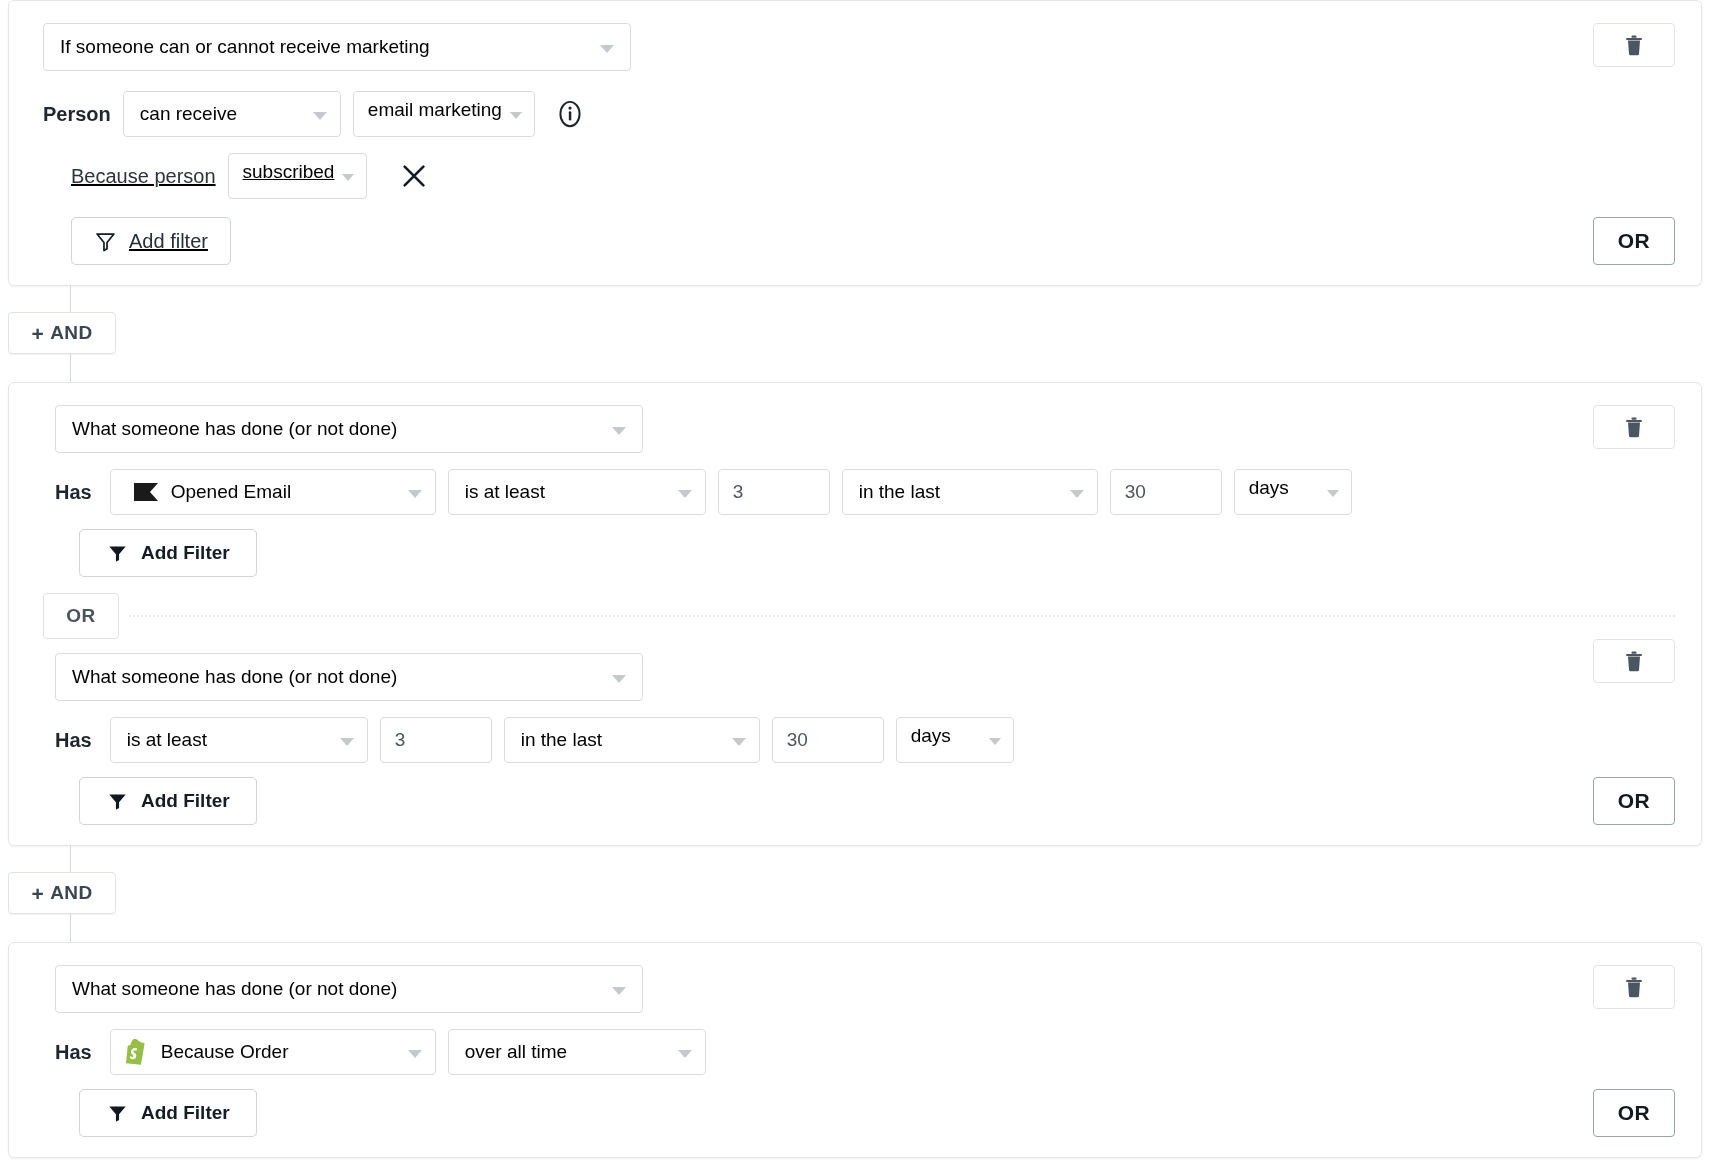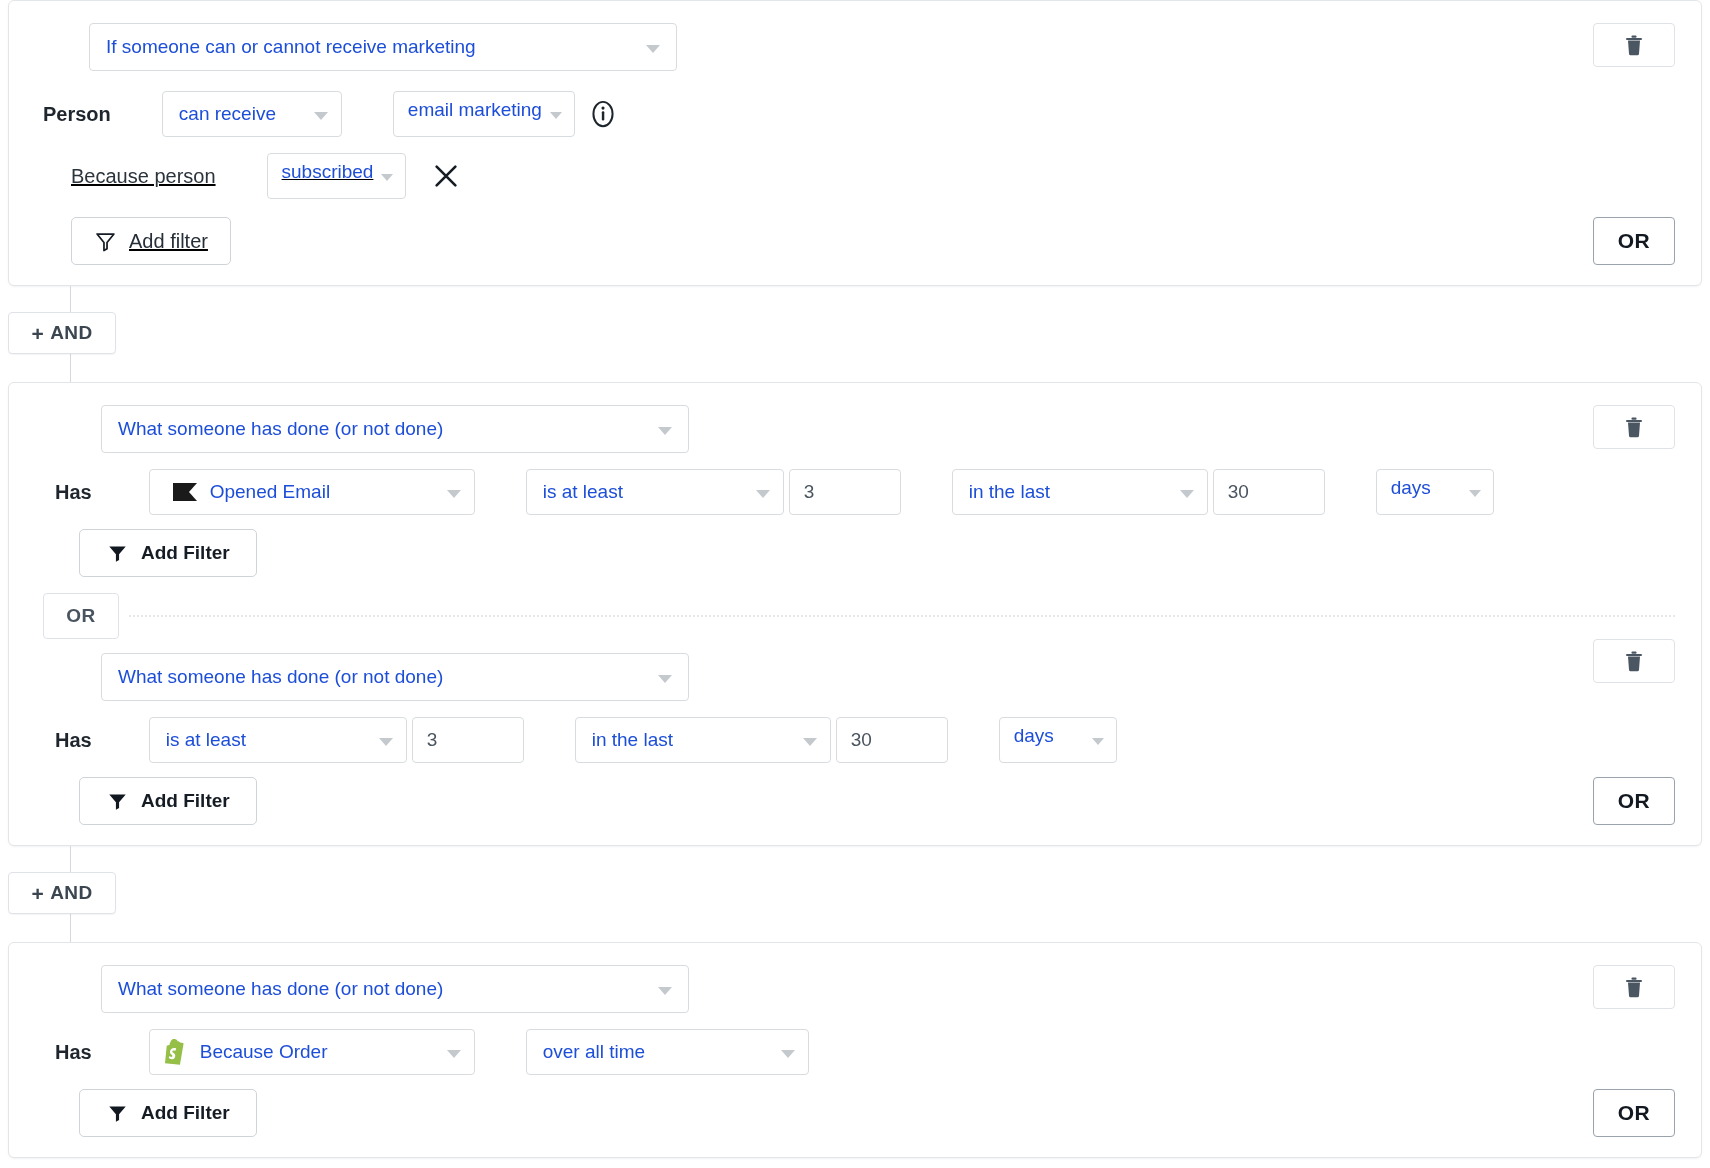--- a/index.html
+++ b/index.html
@@ -44,28 +44,27 @@
   }
   .and-btn .plus { font-size: 21px; font-weight: 700; line-height: 1; }
 
   
   .sel {
     position: relative;
     display: inline-flex; align-items: center;
     background: #fff;
     border: 1px solid #d8dcdf;
     border-radius: 4px;
-    color: #1d4ed8;
+    color: #000000;
     font-size: 19px;
     height: 46px;
     padding: 0 38px 0 16px;
     white-space: nowrap;
     cursor: pointer;
     vertical-align: middle;
-    margin-left: 46px;
   }
   .sel .caret {
     position: absolute; right: 13px; top: 50%;
     width: 0; height: 0; margin-top: -2px;
     border-left: 7px solid transparent;
     border-right: 7px solid transparent;
     border-top: 8px solid #c4c9ce;
   }
   
   .sel.tight { padding: 0 32px 8px 14px; }
@@ -81,21 +80,21 @@
     height: 46px;
     padding: 0 14px;
     vertical-align: middle;
   }
 
   
   .type-select { width: 588px; height: 48px; font-size: 19px; }
   .type-select .caret { right: 16px; }
 
   
-  .row { display: flex; align-items: center; gap: 5px; }
+  .row { display: flex; align-items: center; gap: 12px; }
   .row-label {
     font-size: 20px; font-weight: 700; color: #1f262e;
     white-space: nowrap;
   }
   .row-label.light { font-weight: 400; color:#2b333b; }
 
   
   .btn {
     display: inline-flex; align-items:center; justify-content:center; gap: 12px;
     background: #fff;
@@ -178,21 +177,21 @@
             <rect x="6.5" y="0.5" width="5" height="2.2" rx="0.8" fill="#4b5663"></rect>
             <path d="M3 5.5h12l-1 13.2a1.6 1.6 0 0 1-1.6 1.5H5.6A1.6 1.6 0 0 1 4 18.7z" fill="#4b5663"></path>
           </svg>
         </span>
       </div>
     </div>
 
     
     <div class="row sub-row" style="margin-top:20px;">
       <span class="row-label">Person</span>
-      <span class="sel" style="width:180px;">
+      <span class="sel" style="width:218px;">
         <span>can receive</span>
         <span class="caret"></span>
       </span>
       <span class="sel tight">
         <span>email marketing</span>
         <span class="caret"></span>
       </span>
       <span class="ico info-ico" style="margin-left:8px;">
         <svg viewBox="0 0 24 24" width="28" height="28" aria-hidden="true">
           <ellipse cx="12" cy="12" rx="8.2" ry="10.4" fill="none" stroke="#1c242c" stroke-width="1.7"></ellipse>
@@ -392,21 +391,21 @@
           <span class="ico shopify-ico" style="margin-right:10px;">
             <svg viewBox="0 0 26 28" width="24" height="26" aria-hidden="true">
               <path d="M18.6 4.1c-.1-.1-.3-.2-.5-.2l-1.7-.1-1.3-1.3c-.2-.2-.5-.2-.7-.1l-.7.2c-.4-1.2-1.1-2.3-2.4-2.3h-.1c-.4-.5-.9-.7-1.3-.7C6.9-.4 5.3 4 4.8 6.3l-2.2.7c-.7.2-.7.2-.8 1L0 26.1l16.2 1.8L20.1 5c0-.3-.3-.7-.6-.8z" fill="#95bf47"></path>
               <path d="M18.1 3.9l-1.7-.1-1.3-1.3c-.1-.1-.2-.1-.3-.2l-1 25.6 16.2-1.8-3.4-21.5c0-.3-.3-.6-.6-.6z" fill="#5e8e3e" opacity="0"></path>
               <path d="M12.1 10.1l-.9 2.7s-.8-.4-1.8-.4c-1.5 0-1.5.9-1.5 1.1 0 1.2 3.2 1.7 3.2 4.6 0 2.3-1.4 3.7-3.4 3.7-2.4 0-3.6-1.5-3.6-1.5l.6-2.1s1.2 1.1 2.3 1.1c.7 0 1-.5 1-.9 0-1.6-2.6-1.7-2.6-4.3 0-2.2 1.6-4.4 4.8-4.4 1.3 0 1.9.4 1.9.4z" fill="#ffffff"></path>
             </svg>
           </span>
           <span>Because Order</span>
           <span class="caret"></span>
         </span>
-        <span class="sel" style="width:283px;">
+        <span class="sel" style="width:258px;">
           <span>over all time</span>
           <span class="caret"></span>
         </span>
       </div>
 
       <div class="row sub-row indent-2" style="margin-top:14px;">
         <button class="btn add-filter-uc">
           <span class="ico funnel-ico">
             <svg viewBox="0 0 24 24" width="21" height="21" aria-hidden="true">
               <path d="M2.6 4h18.8l-7.6 8.9v6.4l-3.6 2.1v-8.5z" fill="#111820"></path>

